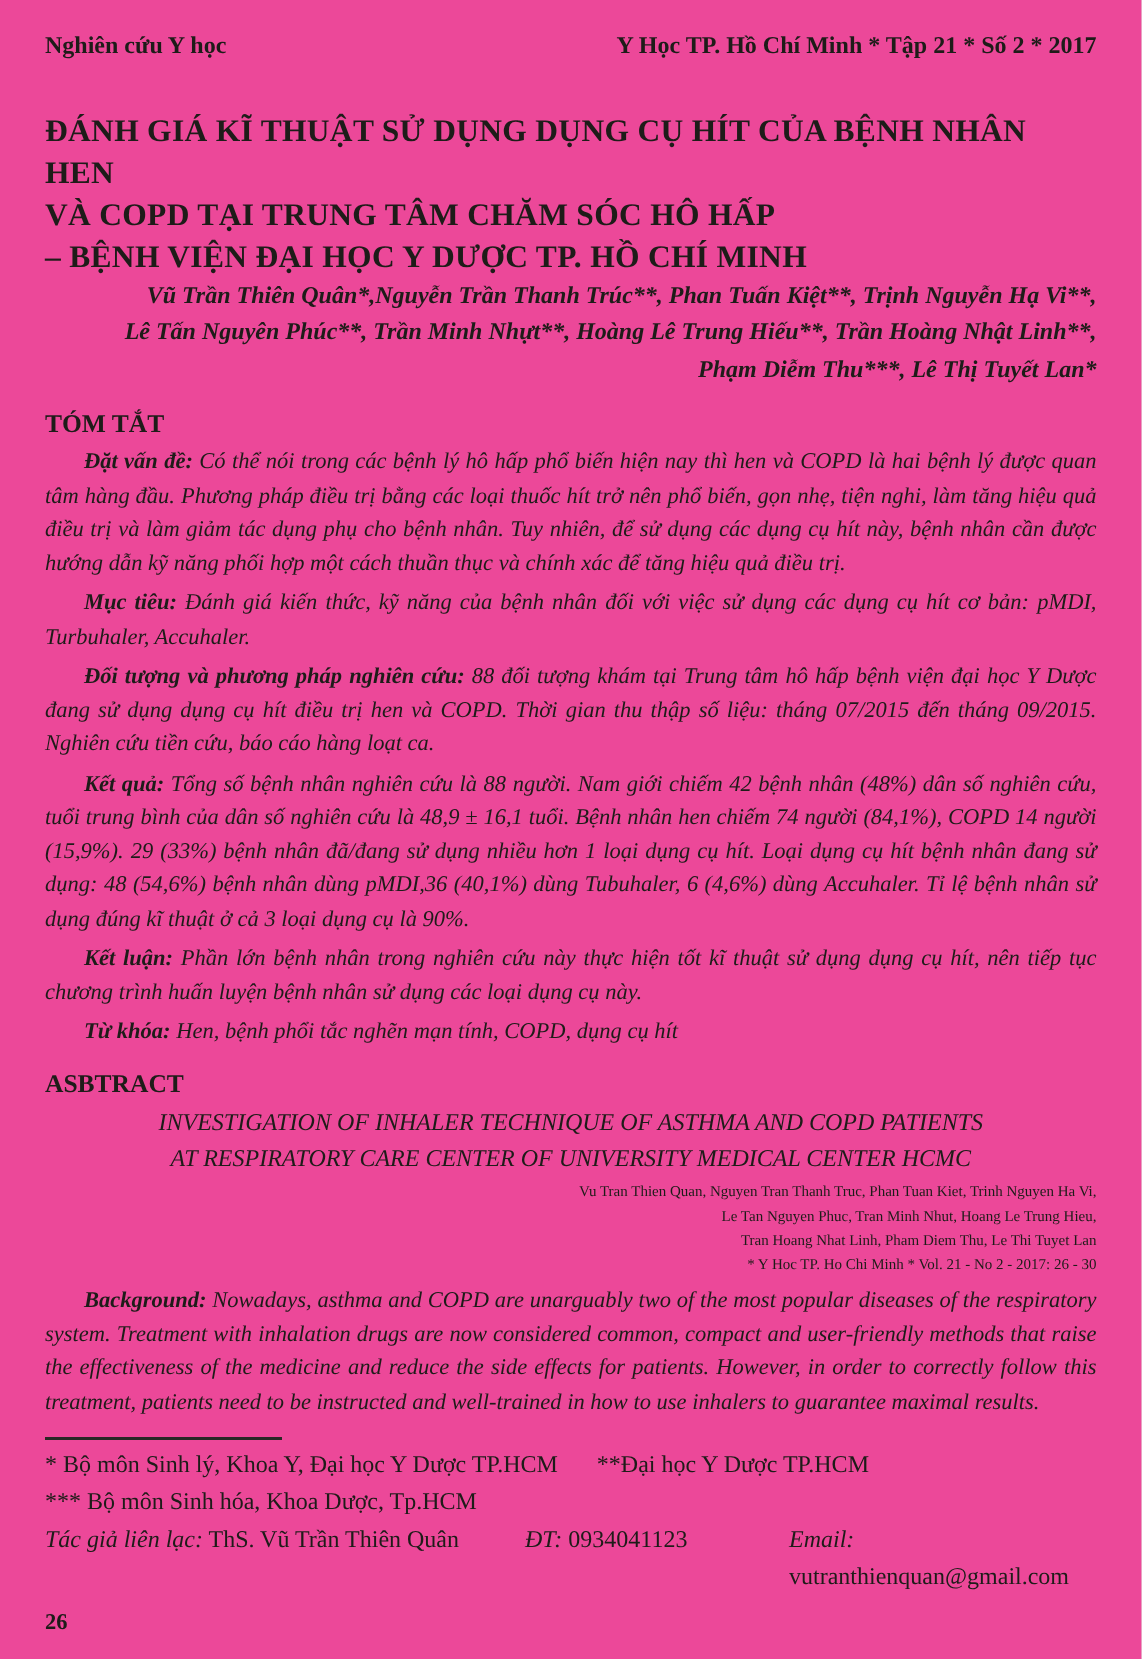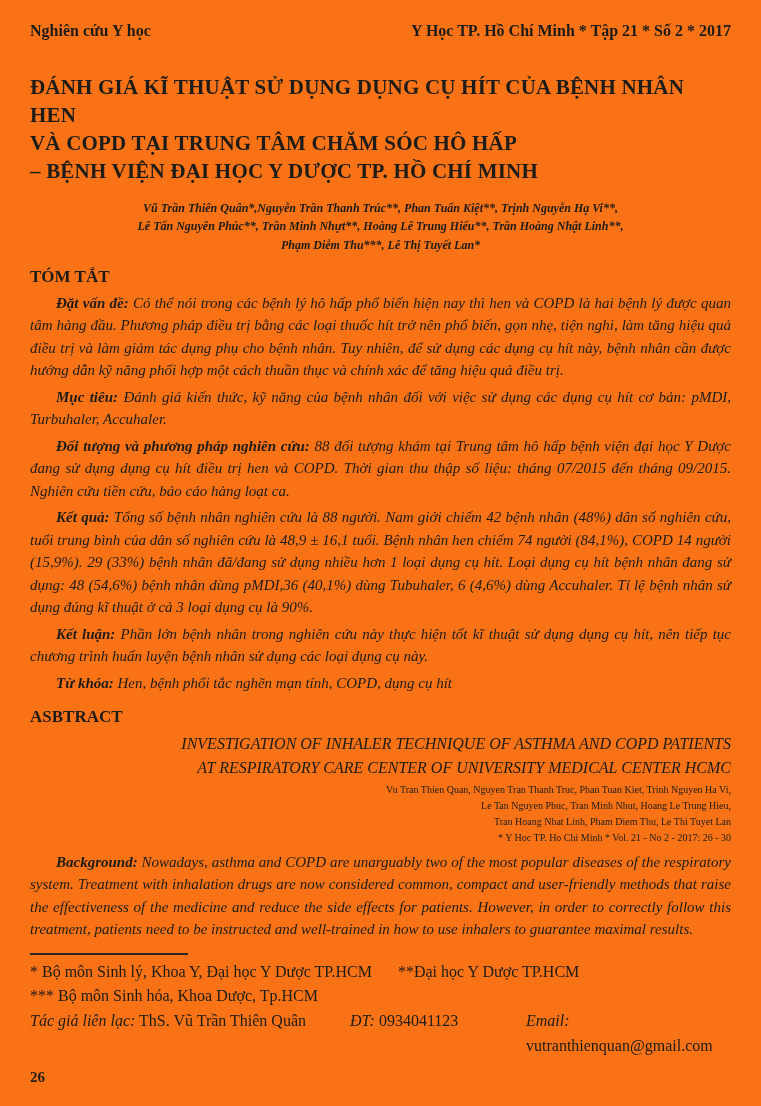--- a/index.html
+++ b/index.html
@@ -5,21 +5,21 @@
   html, body {
     margin: 0;
     padding: 0;
     background: #e8e8e6;
   }
   .page {
     position: relative;
     width: 761px;
     height: 1106px;
     margin: 0 auto;
-    background: #f97316;
+    background: #ec4899;
     color: #1e1c19;
     font-family: "Liberation Serif", serif;
     box-sizing: border-box;
     padding: 22px 30px 0 30px;
     overflow: hidden;
   }
   .header {
     display: flex;
     justify-content: space-between;
     align-items: baseline;
@@ -28,45 +28,44 @@
   }
   .title {
     margin: 34px 0 0 0;
     font-weight: bold;
     font-size: 21px;
     line-height: 1.33;
     letter-spacing: 0.2px;
   }
   .title .tline { display: block; }
   .authors-vi {
-    margin-top: 13px;
-    text-align: center;
+    text-align: right;
     font-style: italic;
     font-weight: bold;
-    font-size: 12px;
+    font-size: 16px;
     line-height: 1.55;
   }
   .section-heading {
     margin: 13px 0 4px 0;
     font-weight: bold;
     font-size: 17px;
     line-height: 1.2;
   }
   .para {
     margin: 4px 0 4px 0;
     font-style: italic;
     font-size: 15px;
     line-height: 1.5;
     text-align: justify;
     text-indent: 26px;
   }
   .para .lead { font-weight: bold; }
   .abstract-title {
     margin-top: 2px;
-    text-align: right;
+    text-align: center;
     font-style: italic;
     font-size: 16px;
     line-height: 1.5;
   }
   .authors-en {
     margin-top: 2px;
     text-align: right;
     font-size: 10px;
     line-height: 1.62;
   }

